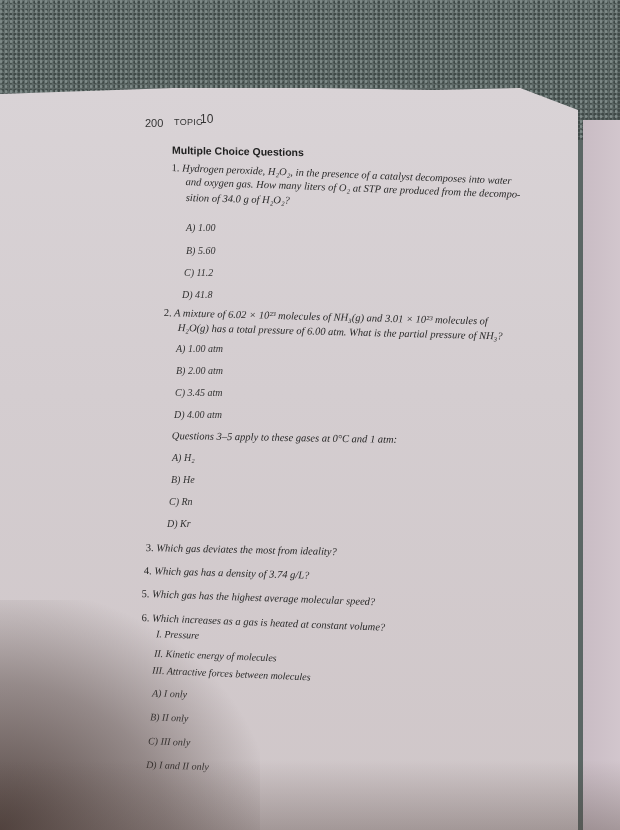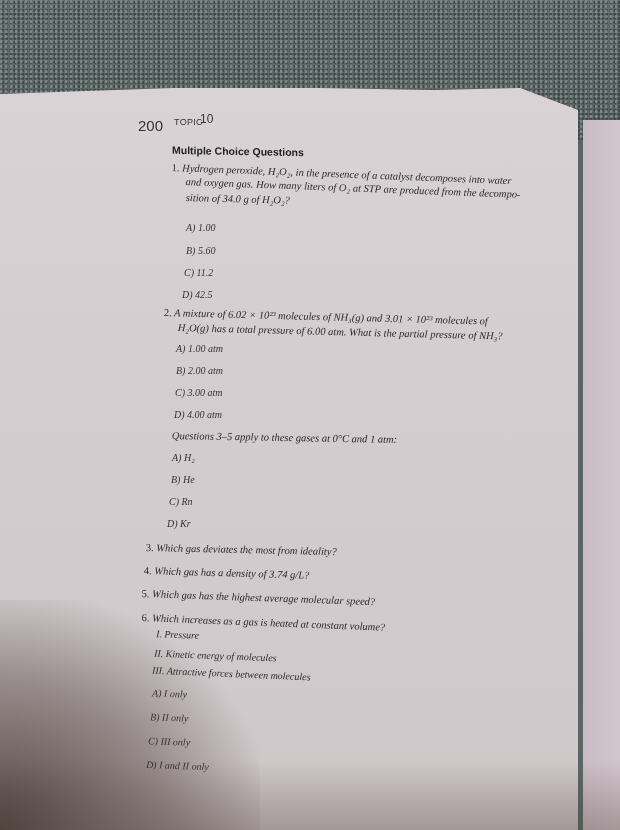--- a/index.html
+++ b/index.html
@@ -27,21 +27,21 @@
     }
     .gutter-shadow {
       position:absolute; left:0; top:600px; width:260px; height:230px;
       background:radial-gradient(ellipse at 0% 100%, rgba(60,45,40,0.85) 0%, rgba(60,45,40,0.4) 45%, transparent 75%);
     }
     .bottom-shadow {
       position:absolute; left:0; top:760px; width:620px; height:70px;
       background:linear-gradient(180deg, transparent, rgba(80,65,60,0.35));
     }
     .header { position:absolute; left:134px; top:108px; color:#333; font-family:"Liberation Sans", sans-serif; }
-    .pagenum { font-size:15px; position:absolute; left:4px; top:9px; }
+    .pagenum { font-size:11px; position:absolute; left:11px; top:9px; }
     .topic-label { font-size:9px; position:absolute; left:40px; top:9px; letter-spacing:0.3px; }
     .topic-num { font-size:12px; position:absolute; left:66px; top:4px; }
     .section-title {
       position:absolute; left:172px; top:145px; font-family:"Liberation Sans", sans-serif;
       font-weight:bold; font-size:10.5px; color:#222; transform:skewY(1deg);
     }
     .content { position:absolute; left:0; top:0; width:620px; height:830px; color:#2a2a2a; }
     .q { position:absolute; font-style:italic; font-size:10.5px; line-height:15px; transform-origin:left top; }
     .q .num { font-style:normal; }
     .opt { position:absolute; font-style:italic; font-size:10px; color:#333; }
@@ -67,31 +67,31 @@
   <div class="q" style="left:172px;top:160px;transform:rotate(2.2deg);">
     <span class="num">1.</span>
     <span>Hydrogen peroxide, H₂O₂, in the presence of a catalyst decomposes into water</span>
   </div>
   <div class="q" style="left:186px;top:174px;transform:rotate(2.2deg);">and oxygen gas. How many liters of O₂ at STP are produced from the decompo-</div>
   <div class="q" style="left:186px;top:190px;transform:rotate(1.5deg);">sition of 34.0 g of H₂O₂?</div>
 
   <div class="opt" style="left:186px;top:222px;">A)  1.00</div>
   <div class="opt" style="left:186px;top:245px;text-align:right;">B)  5.60</div>
   <div class="opt" style="left:184px;top:267px;">C)  11.2</div>
-  <div class="opt" style="left:182px;top:289px;">D)  42.5</div>
+  <div class="opt" style="left:182px;top:289px;">D)  41.8</div>
 
   <div class="q" style="left:164px;top:305px;transform:rotate(1.5deg);">
     <span class="num">2.</span>
     <span>A mixture of 6.02 × 10²³ molecules of NH₃(g) and 3.01 × 10²³ molecules of</span>
   </div>
   <div class="q" style="left:178px;top:320px;transform:rotate(1.5deg);">H₂O(g) has a total pressure of 6.00 atm. What is the partial pressure of NH₃?</div>
 
   <div class="opt" style="left:176px;top:343px;">A)  1.00 atm</div>
   <div class="opt" style="left:176px;top:365px;">B)  2.00 atm</div>
-  <div class="opt" style="left:175px;top:387px;">C)  3.00 atm</div>
+  <div class="opt" style="left:175px;top:387px;">C)  3.45 atm</div>
   <div class="opt" style="left:174px;top:409px;">D)  4.00 atm</div>
 
   <div class="q" style="left:172px;top:428px;transform:rotate(1deg);">Questions 3–5 apply to these gases at 0°C and 1 atm:</div>
   <div class="opt" style="left:172px;top:452px;">A)  H₂</div>
   <div class="opt" style="left:171px;top:474px;">B)  He</div>
   <div class="opt" style="left:169px;top:496px;">C)  Rn</div>
   <div class="opt" style="left:167px;top:518px;font-style:italic;">D)  Kr</div>
 
   <div class="q" style="left:146px;top:540px;transform:rotate(1.2deg);">
     <span class="num">3.</span>

